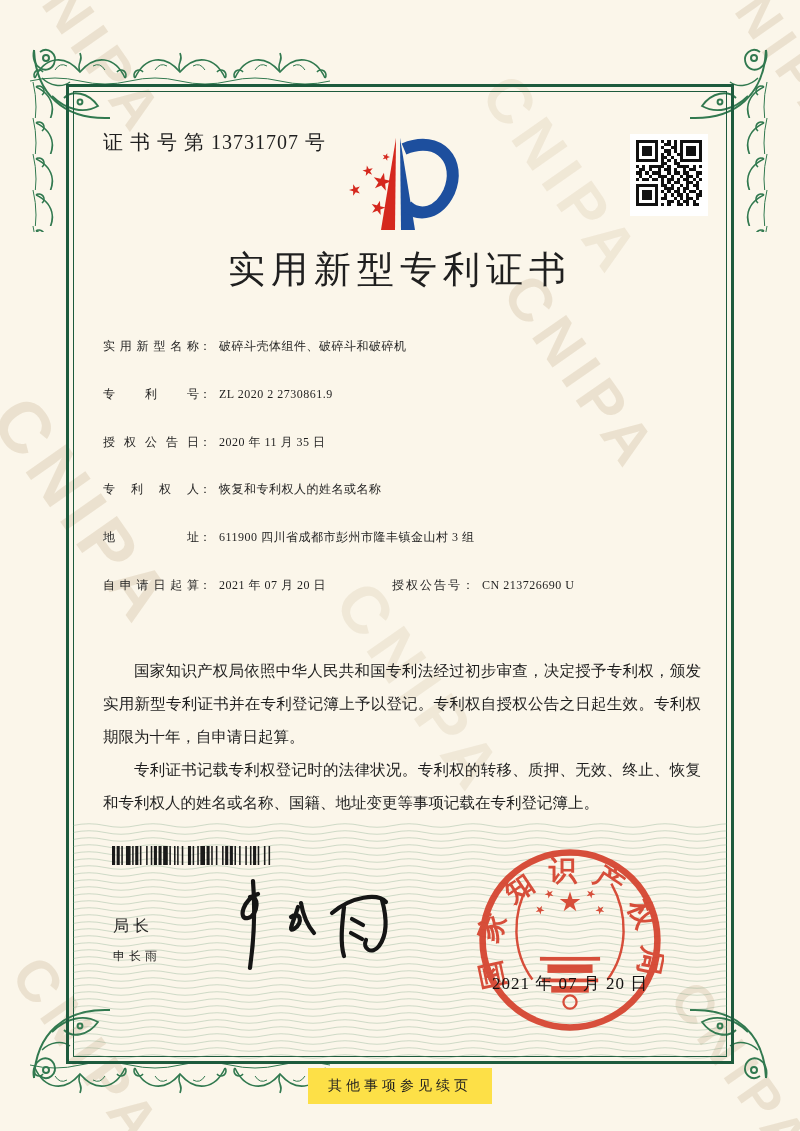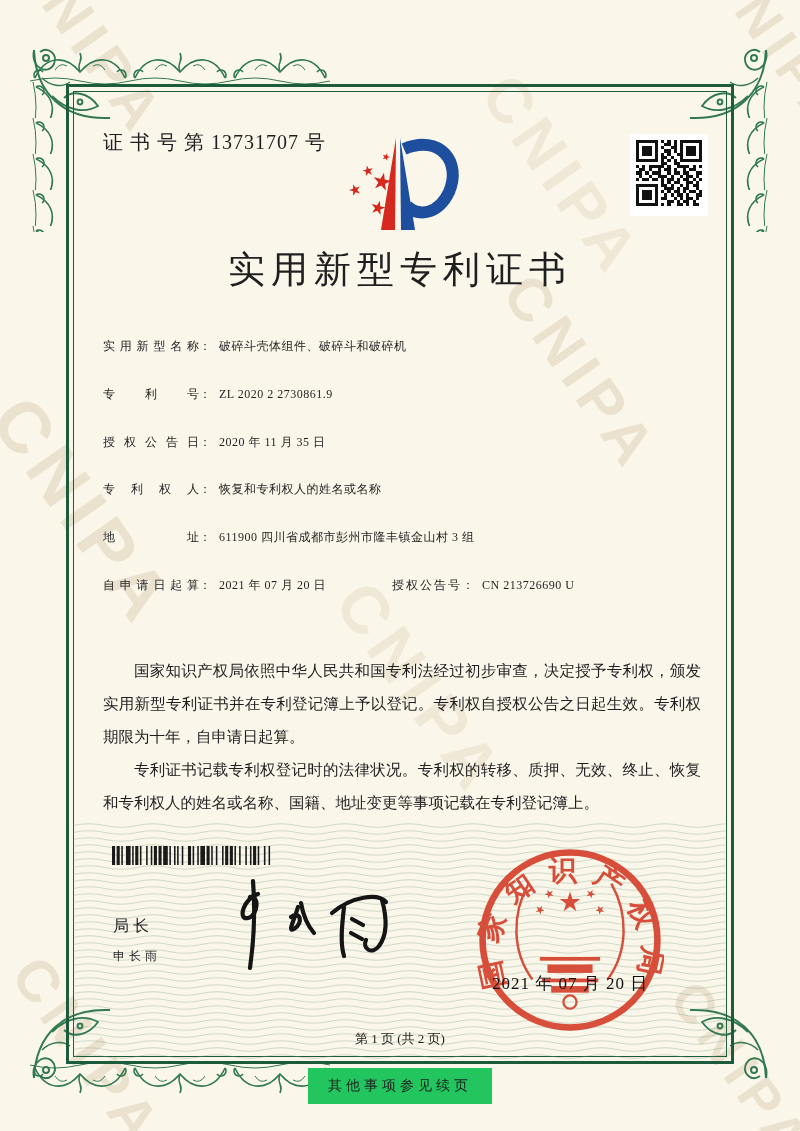--- a/index.html
+++ b/index.html
@@ -57,21 +57,21 @@
   
   .barcode{position:absolute;left:112px;top:846px;width:212px;height:19px;overflow:hidden;}
   .sig-role{position:absolute;left:113px;top:916px;font-size:16px;letter-spacing:4px;}
   .sig-name{position:absolute;left:113px;top:948px;font-size:12px;letter-spacing:4px;}
   .sig-script{position:absolute;left:222px;top:876px;}
   .seal{position:absolute;left:476px;top:846px;}
   .seal-date{position:absolute;left:468px;top:972px;width:204px;text-align:center;
              font-size:17px;letter-spacing:1px;color:#111;}
   .page-info{position:absolute;left:0;top:1030px;width:100%;text-align:center;font-size:13px;}
   .cont-note{position:absolute;left:50%;top:1068px;transform:translateX(-50%);
-             background:#22c55e;padding:9px 20px;font-size:14px;letter-spacing:4px;white-space:nowrap;}
+             background:#fde047;padding:9px 20px;font-size:14px;letter-spacing:4px;white-space:nowrap;}
 </style>
 </head>
 <body>
 
 <div class="page">
 
   <svg width="0" height="0" style="position:absolute">
     <defs>
       <path id="st" d="M0,-10 L2.25,-3.1 9.51,-3.1 3.63,1.18 5.88,8.09 0,3.82 -5.88,8.09 -3.63,1.18 -9.51,-3.1 -2.25,-3.1 Z"></path>
       <pattern id="scrollPat" width="100" height="36" patternUnits="userSpaceOnUse">
@@ -505,16 +505,15 @@
         <rect x="76" y="126" width="48" height="9"></rect>
         <rect x="70" y="141" width="60" height="4"></rect>
         <rect x="80" y="149" width="40" height="7"></rect>
         <circle cx="100" cy="166" r="7" fill="none" stroke="#d5402c" stroke-width="2.4"></circle>
         <path d="M56,40 C38,72 38,112 60,142 M144,40 C162,72 162,112 140,142" fill="none" stroke="#d5402c" stroke-width="2.6"></path>
       </g>
     </g>
   </svg>
   <div class="seal-date">2021 年 07 月 20 日</div>
 
-  <div class="page-info">第 1 页 (共 2 页)</div>
   <div class="cont-note">其他事项参见续页</div>
 
 </div>
 
 </body></html>

